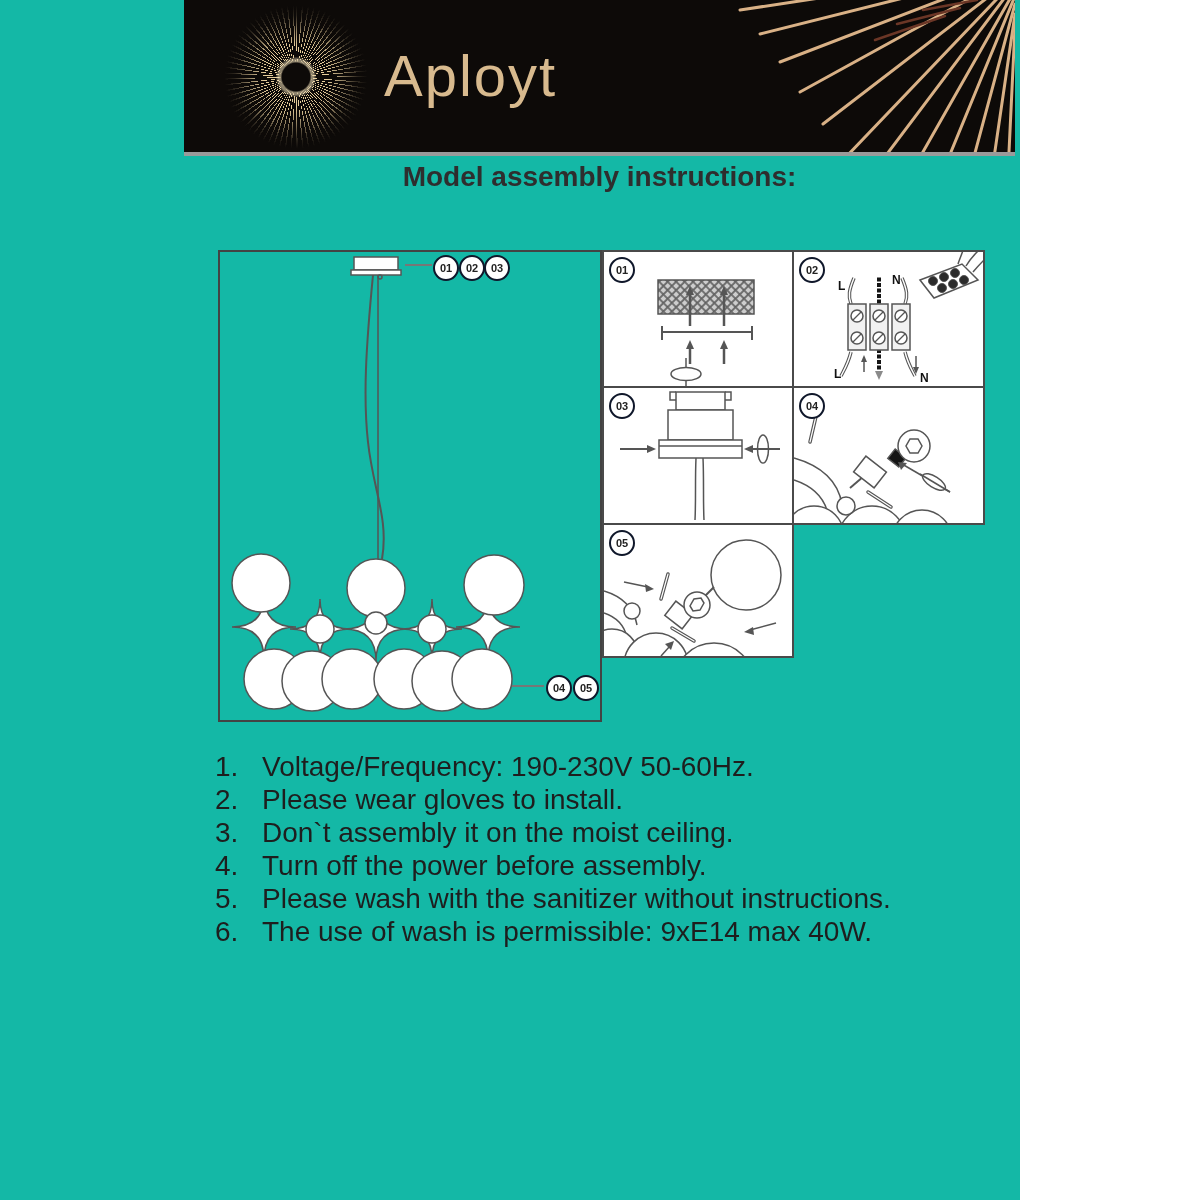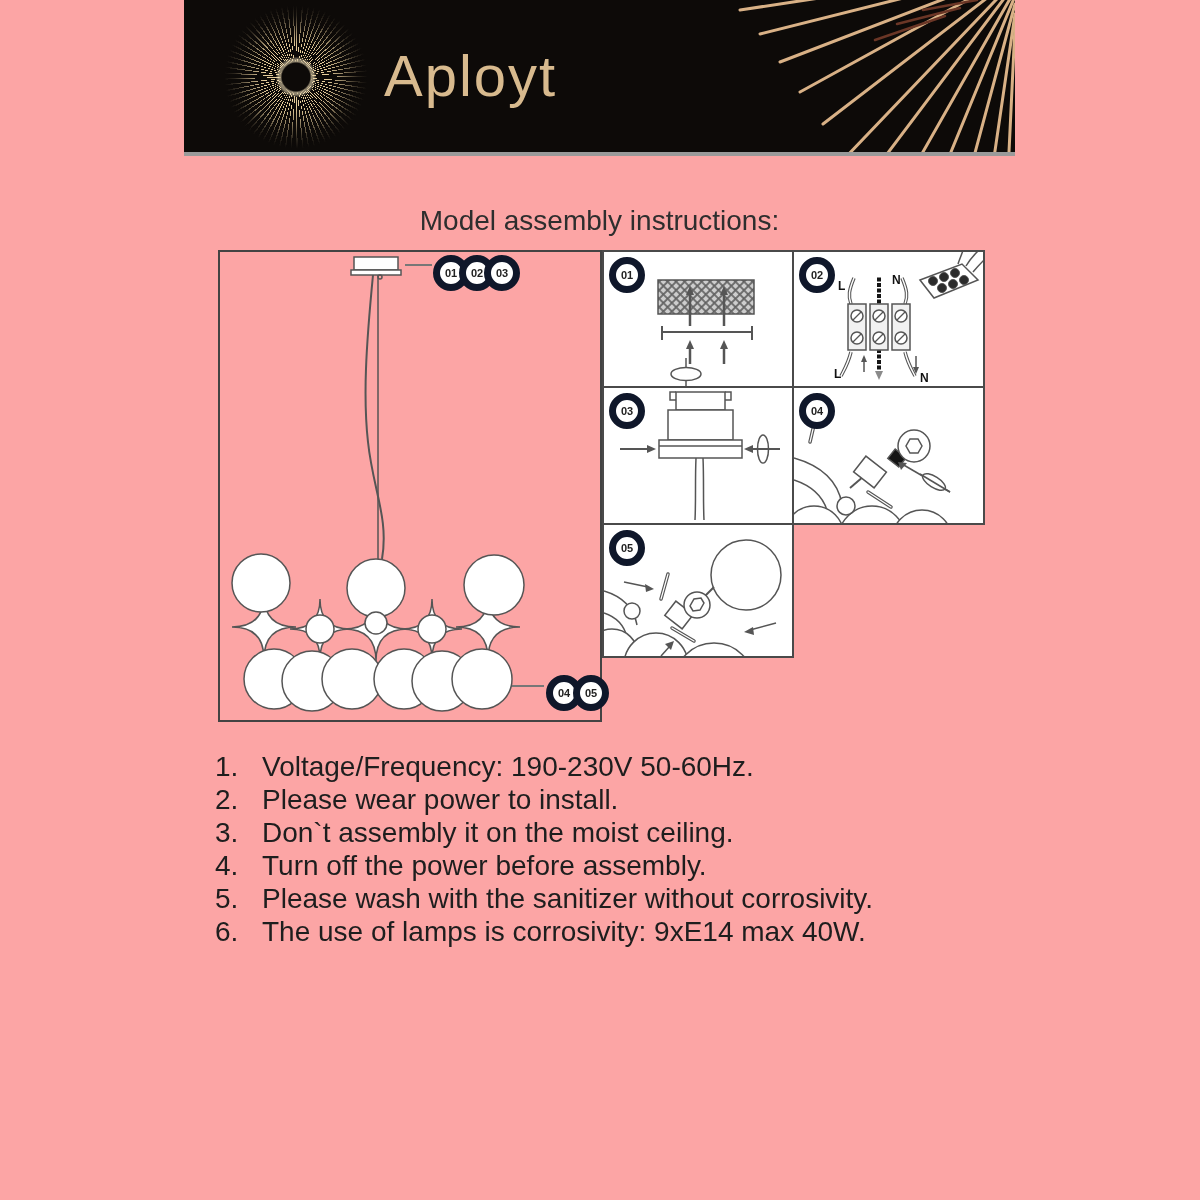--- a/index.html
+++ b/index.html
@@ -1,16 +1,16 @@
 <!DOCTYPE html>
 <html><head>
 <meta charset="utf-8">
 <style>
   html,body{margin:0;padding:0;background:#ffffff;}
-  .page{position:relative;width:1200px;height:1200px;background:#fca5a5;overflow:hidden;
+  .page{position:relative;width:1020px;height:1200px;background:#14b8a6;overflow:hidden;
         font-family:"Liberation Sans",sans-serif;}
 
   
   .banner{position:absolute;left:184px;top:0;width:831px;height:152px;background:#0d0a08;
           overflow:hidden;border-bottom:4px solid #9a9a9a;}
   .starburst{position:absolute;left:39px;top:4px;width:146px;height:146px;border-radius:50%;
     background:
       radial-gradient(circle closest-side, rgba(13,10,8,0) 0 19%, rgba(247,230,190,0.55) 21% 24%, rgba(13,10,8,0) 28%),
       radial-gradient(circle closest-side,
         #0d0a08 0 20%,
@@ -18,33 +18,33 @@
         rgba(13,10,8,0.35) 62%,
         rgba(13,10,8,0.85) 84%,
         #0d0a08 98%),
       repeating-conic-gradient(#e6cd9c 0deg 1.1deg, rgba(13,10,8,0) 1.1deg 4.7deg);}
   .brand{position:absolute;left:200px;top:34px;width:200px;height:84px;line-height:84px;
          color:#d8ba8e;font-size:58px;font-weight:300;letter-spacing:2px;}
   .rays{position:absolute;right:0;top:0;width:470px;height:152px;}
 
   
   .titles{position:absolute;left:184px;top:160px;width:831px;text-align:center;color:#2e2e2e;}
-  .titles .t1{font-size:28px;font-weight:400;line-height:34px;margin-top:44px;}
+  .titles .t1{font-size:28px;font-weight:700;line-height:34px;}
   .titles .t2{font-size:27px;font-weight:500;line-height:32px;}
 
   
   .diagram{position:absolute;left:218px;top:250px;width:767px;height:473px;}
   .main-box{position:absolute;left:0;top:0;width:384px;height:472px;border:2px solid #434343;box-sizing:border-box;}
   .panel{position:absolute;border:2px solid #4a4a4a;box-sizing:border-box;background:#fff;}
   .p01{left:384px;top:0;width:192px;height:138px;}
   .p02{left:574px;top:0;width:193px;height:138px;}
   .p03{left:384px;top:136px;width:192px;height:139px;}
   .p04{left:574px;top:136px;width:193px;height:139px;}
   .p05{left:384px;top:273px;width:192px;height:135px;}
-  .badge{position:absolute;width:22px;height:22px;border:7px solid #0f172a;border-radius:50%;
+  .badge{position:absolute;width:22px;height:22px;border:2px solid #0f172a;border-radius:50%;
          display:flex;align-items:center;justify-content:center;
          font-size:11px;font-weight:bold;color:#222;background:#fff;z-index:3;}
   .stepbadge{left:5px;top:5px;}
   svg{display:block;}
   .sketch{position:absolute;left:0;top:0;}
 
   
   .instructions{position:absolute;left:215px;top:750px;width:800px;color:#1e1e1e;}
   .instr-row{display:flex;height:33px;line-height:33px;font-size:28px;}
   .instr-num{width:47px;flex:0 0 47px;}
@@ -318,33 +318,33 @@
     </div>
   </div>
 
   <div class="instructions">
     <div class="instr-row">
       <span class="instr-num">1.</span>
       <span class="instr-text">Voltage/Frequency: 190-230V 50-60Hz.</span>
     </div>
     <div class="instr-row">
       <span class="instr-num">2.</span>
-      <span class="instr-text">Please wear power to install.</span>
+      <span class="instr-text">Please wear gloves to install.</span>
     </div>
     <div class="instr-row">
       <span class="instr-num">3.</span>
       <span class="instr-text">Don`t assembly it on the moist ceiling.</span>
     </div>
     <div class="instr-row">
       <span class="instr-num">4.</span>
       <span class="instr-text">Turn off the power before assembly.</span>
     </div>
     <div class="instr-row">
       <span class="instr-num">5.</span>
-      <span class="instr-text">Please wash with the sanitizer without corrosivity.</span>
+      <span class="instr-text">Please wash with the sanitizer without instructions.</span>
     </div>
     <div class="instr-row">
       <span class="instr-num">6.</span>
-      <span class="instr-text">The use of lamps is corrosivity: 9xE14 max 40W.</span>
+      <span class="instr-text">The use of wash is permissible: 9xE14 max 40W.</span>
     </div>
   </div>
 
 </div>
 
 </body></html>

